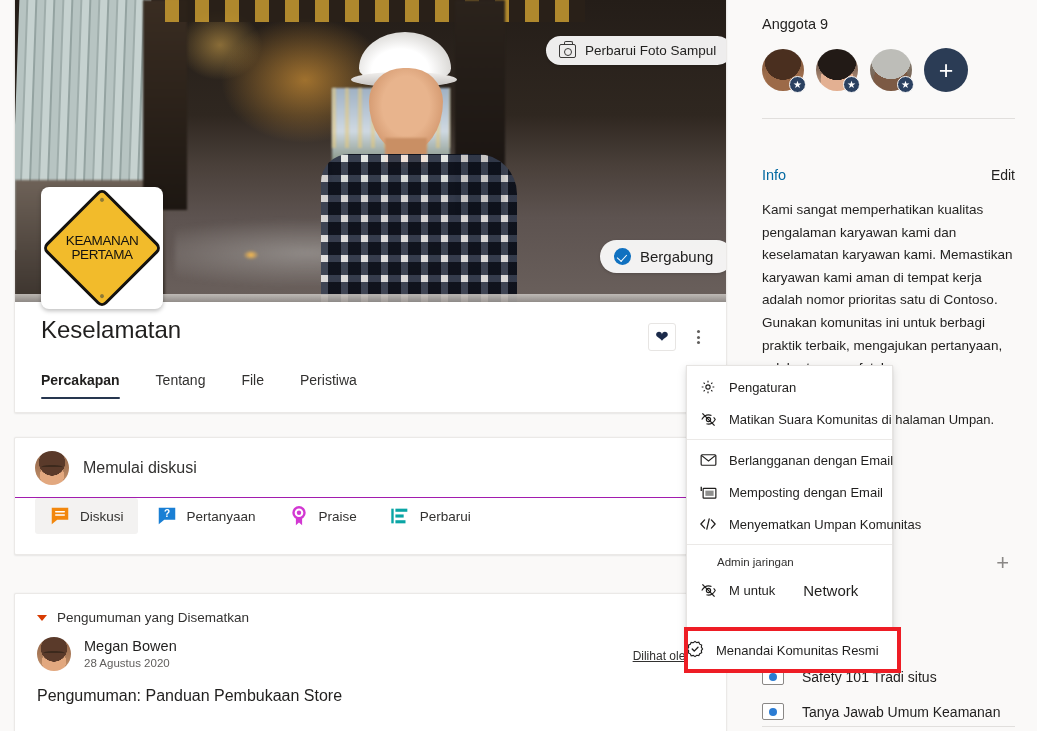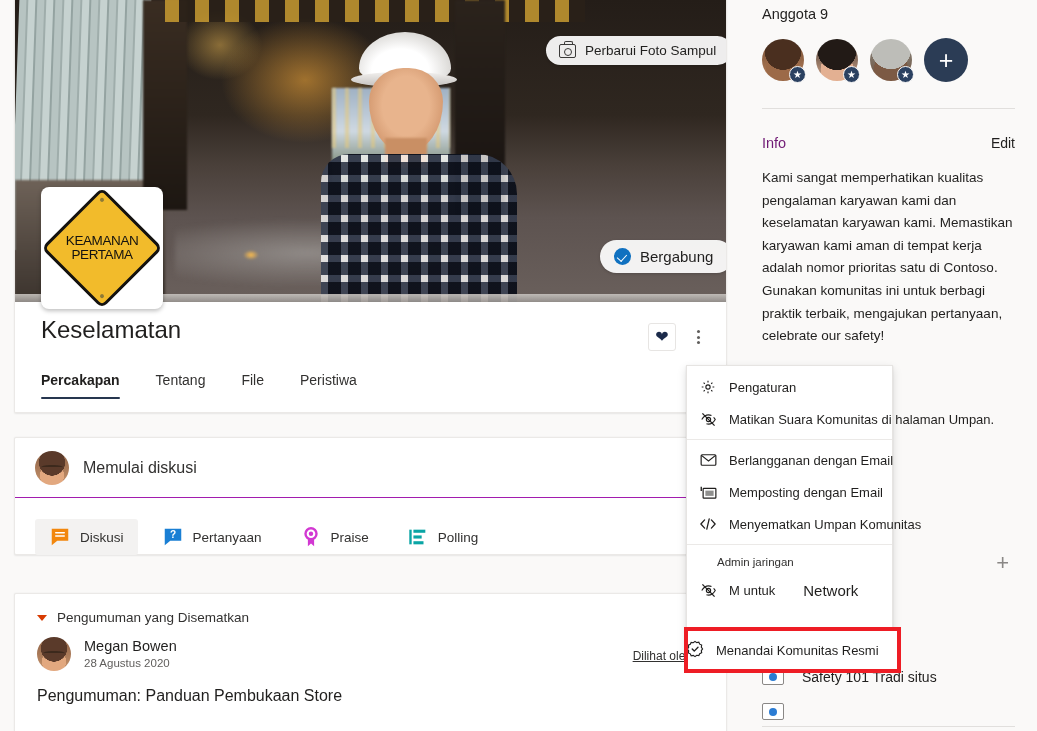--- a/index.html
+++ b/index.html
@@ -282,21 +282,21 @@
       radial-gradient(circle at 50% 72%, #e2a87f 0 40%, rgba(0,0,0,0) 41%),
       linear-gradient(180deg,#8a5f44,#c8946c);
     flex: none; position: relative; overflow: hidden;
   }
   .avatar::after {
     content: ""; position: absolute; left: 6px; top: 14px; width: 22px; height: 4px;
     border-top: 2px solid rgba(40,30,20,.6); border-radius: 40%;
   }
   .composer-placeholder { font-size: 16px; color: #323130; }
   .composer-types {
-    display: flex; align-items: flex-end; gap: 10px;
+    display: flex; align-items: flex-start; gap: 4px;
     height: 57px; padding: 0 20px;
   }
   .ptype {
     display: flex; align-items: center; gap: 9px;
     padding: 7px 14px; border-radius: 3px;
     font-size: 13.5px; color: #323130; cursor: pointer; white-space: nowrap;
   }
   .ptype.active { background: #f3f2f1; }
   .ptype-icon { width: 22px; height: 22px; flex: none; }
 
@@ -343,21 +343,21 @@
 
   
   .right-rail {
     position: absolute; left: 740px; top: 0;
     width: 297px; height: 731px;
     background: #faf9f8;
     padding: 0 22px;
   }
   .rail-heading {
     font-size: 14.5px; color: #201f1e;
-    padding-top: 6px;
+    padding-top: 16px;
   }
   .members-row {
     display: flex; align-items: center; gap: 12px;
     margin-top: 16px;
   }
   .member {
     width: 42px; height: 42px; border-radius: 50%;
     position: relative; flex: none; overflow: visible;
   }
   .member .face {
@@ -397,21 +397,21 @@
     font-size: 25px; font-weight: 300; line-height: 1;
     flex: none; cursor: pointer;
   }
   .rail-divider {
     height: 1px; background: #e1dfdd; margin: 26px 0 0 0;
   }
   .info-head {
     display: flex; align-items: baseline; justify-content: space-between;
     margin-top: 26px;
   }
-  .info-title { font-size: 14.5px; color: #701a75; }
+  .info-title { font-size: 14.5px; color: #0369a1; margin-top: 22px; }
   .info-edit { font-size: 14px; color: #201f1e; cursor: pointer; }
   .info-body {
     margin-top: 16px;
     font-size: 13.5px; line-height: 22.6px; color: #201f1e;
   }
   .rail-plus {
     position: absolute; right: 28px; top: 552px;
     font-size: 22px; color: #8a8886; line-height: 1; cursor: pointer;
   }
   .rail-links-frag {
@@ -612,21 +612,21 @@
           <span>Praise</span>
         </div>
 
         <div class="ptype">
           <svg class="ptype-icon" viewBox="0 0 24 24">
             <rect x="2.5" y="4" width="2.6" height="16" fill="#0aa5a5"></rect>
             <rect x="7" y="4" width="13" height="3.4" fill="#0aa5a5"></rect>
             <rect x="7" y="10.3" width="9" height="3.4" fill="#0aa5a5"></rect>
             <rect x="7" y="16.6" width="11" height="3.4" fill="#0aa5a5"></rect>
           </svg>
-          <span>Polling</span>
+          <span>Perbarui</span>
         </div>
       </div>
     </div>
 
     <div class="post-card">
       <div class="pinned-row">
         <span class="chev-down"></span>
         <span>Pengumuman yang Disematkan</span>
       </div>
       <div class="post-head">
@@ -676,20 +676,21 @@
     <div class="rail-link-row" id="rail-link-1">
       <span class="site-icon">
           <i></i>
         </span>
       <span>Safety 101 Tradi situs</span>
     </div>
     <div class="rail-link-row" id="rail-link-2">
       <span class="site-icon">
           <i></i>
         </span>
+      <span>Tanya Jawab Umum Keamanan</span>
     </div>
     <div class="rail-bottom-line"></div>
   </div>
 
   <div class="menu">
 
     <div class="menu-item">
       <span class="mi-icon">
         <svg width="16" height="16" viewBox="0 0 24 24" fill="none" stroke="#201f1e" stroke-width="1.7">
           <circle cx="12" cy="12" r="3.2"></circle>

